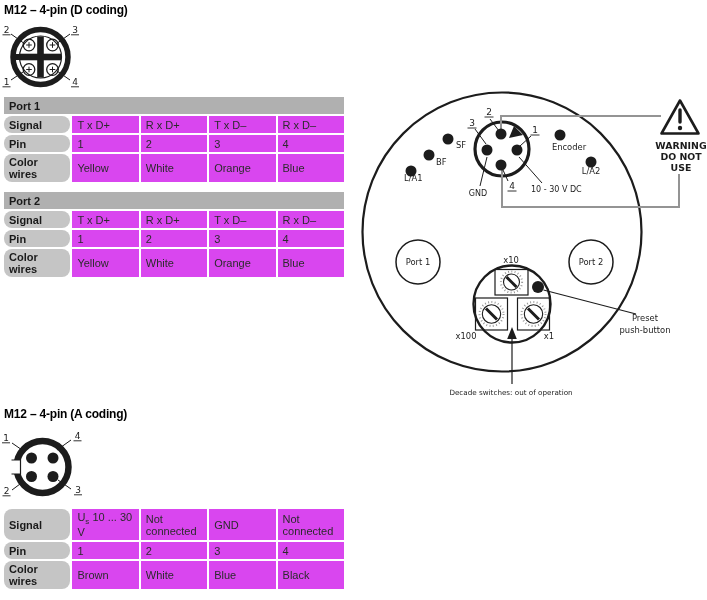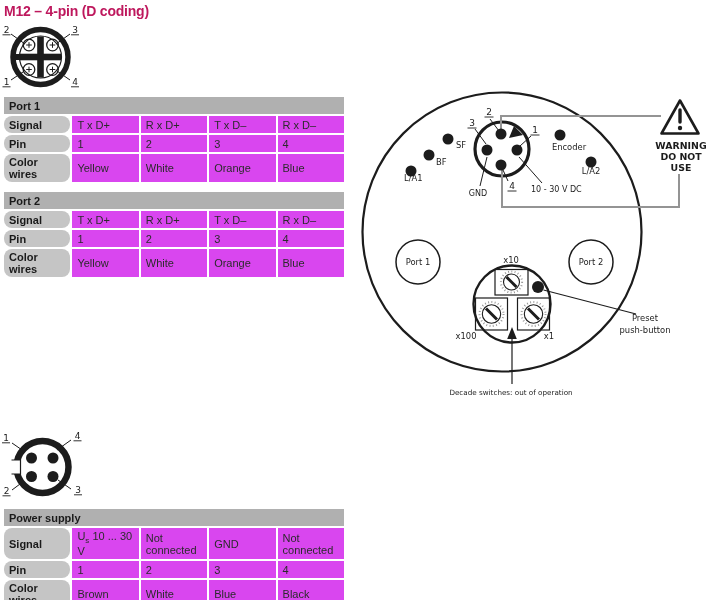--- a/index.html
+++ b/index.html
@@ -2,21 +2,21 @@
 <html><head>
 <meta charset="utf-8">
 <style>
   * { margin:0; padding:0; box-sizing:border-box; }
   html,body { background:#fff; }
   #page {
     position:relative; width:707px; height:600px; background:#ffffff;
     font-family:"Liberation Sans", sans-serif; color:#1c1c1c; overflow:hidden;
   }
   .heading {
-    position:absolute; font-size:14px; font-weight:bold; color:#be185d;
+    position:absolute; font-size:12px; font-weight:bold; color:#000000;
     letter-spacing:-0.2px; white-space:nowrap;
   }
   
   .pin-table {
     position:absolute; border-collapse:separate; border-spacing:2px;
     font-size:11px; color:#2b2b2b; table-layout:fixed; width:344px;
   }
   .pin-table col { width:66px; }
   .pin-table td { padding:2px 5px; vertical-align:middle; }
   .pin-table .title-cell {
@@ -39,20 +39,21 @@
   .t90 { font-size:9px; }
   .tb  { font-size:9.4px; font-weight:bold; }
   .mid { text-anchor:middle; }
 </style>
 </head>
 <body>
 
 <div id="page">
 
   <div class="heading" style="left:4px; top:3px;">M12 – 4-pin (D coding)</div>
+  <div class="heading" style="left:4px; top:407px;">M12 – 4-pin (A coding)</div>
 
   <svg style="left:0; top:20px;" width="92" height="72" viewBox="0 20 92 72">
     <line class="ink" stroke-width="1" x1="11" y1="34" x2="25" y2="44"></line>
     <line class="ink" stroke-width="1" x1="70" y1="34" x2="56" y2="44"></line>
     <line class="ink" stroke-width="1" x1="11" y1="80" x2="23" y2="72"></line>
     <line class="ink" stroke-width="1" x1="70" y1="80" x2="57" y2="71"></line>
     <circle class="ink" cx="40.5" cy="57" r="27.5" stroke-width="5.5" fill="#fff"></circle>
     <circle class="ink" cx="40.5" cy="57" r="21" stroke-width="1.2"></circle>
     <rect class="fillk" x="14.5" y="54" width="11" height="6"></rect>
     <rect class="fillk" x="37.2" y="36.5" width="6.6" height="41"></rect>
@@ -170,23 +171,20 @@
 
   <table class="pin-table" style="left:2px; top:507px;">
     <colgroup>
         <col>
         <col>
         <col>
         <col>
         <col>
       </colgroup>
     <tbody>
-        <tr>
-          <td class="title-cell" colspan="5">Power supply</td>
-        </tr>
     <tr>
       <td class="label-cell">Signal</td>
       <td class="val-cell"><span>U</span><sub>s</sub><span> 10 ... 30 V</span></td>
       <td class="val-cell">Not connected</td>
       <td class="val-cell">GND</td>
       <td class="val-cell">Not connected</td>
     </tr>
     <tr>
       <td class="label-cell">Pin</td>
       <td class="val-cell">1</td>

